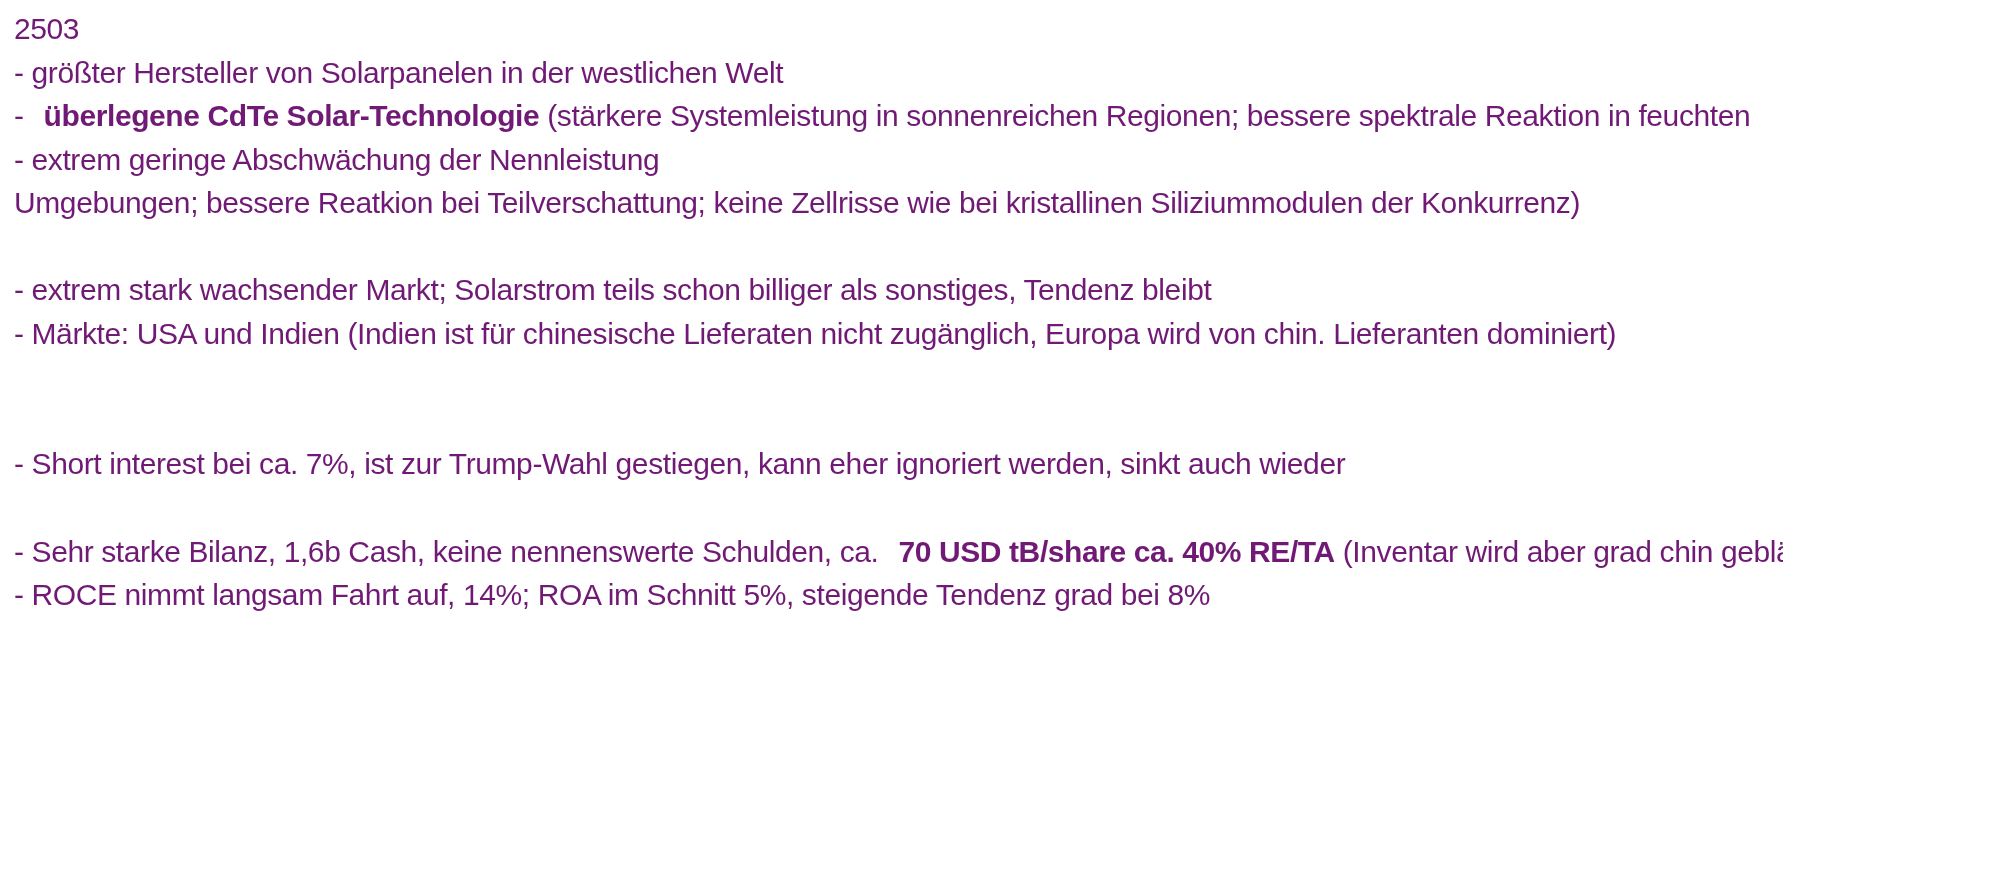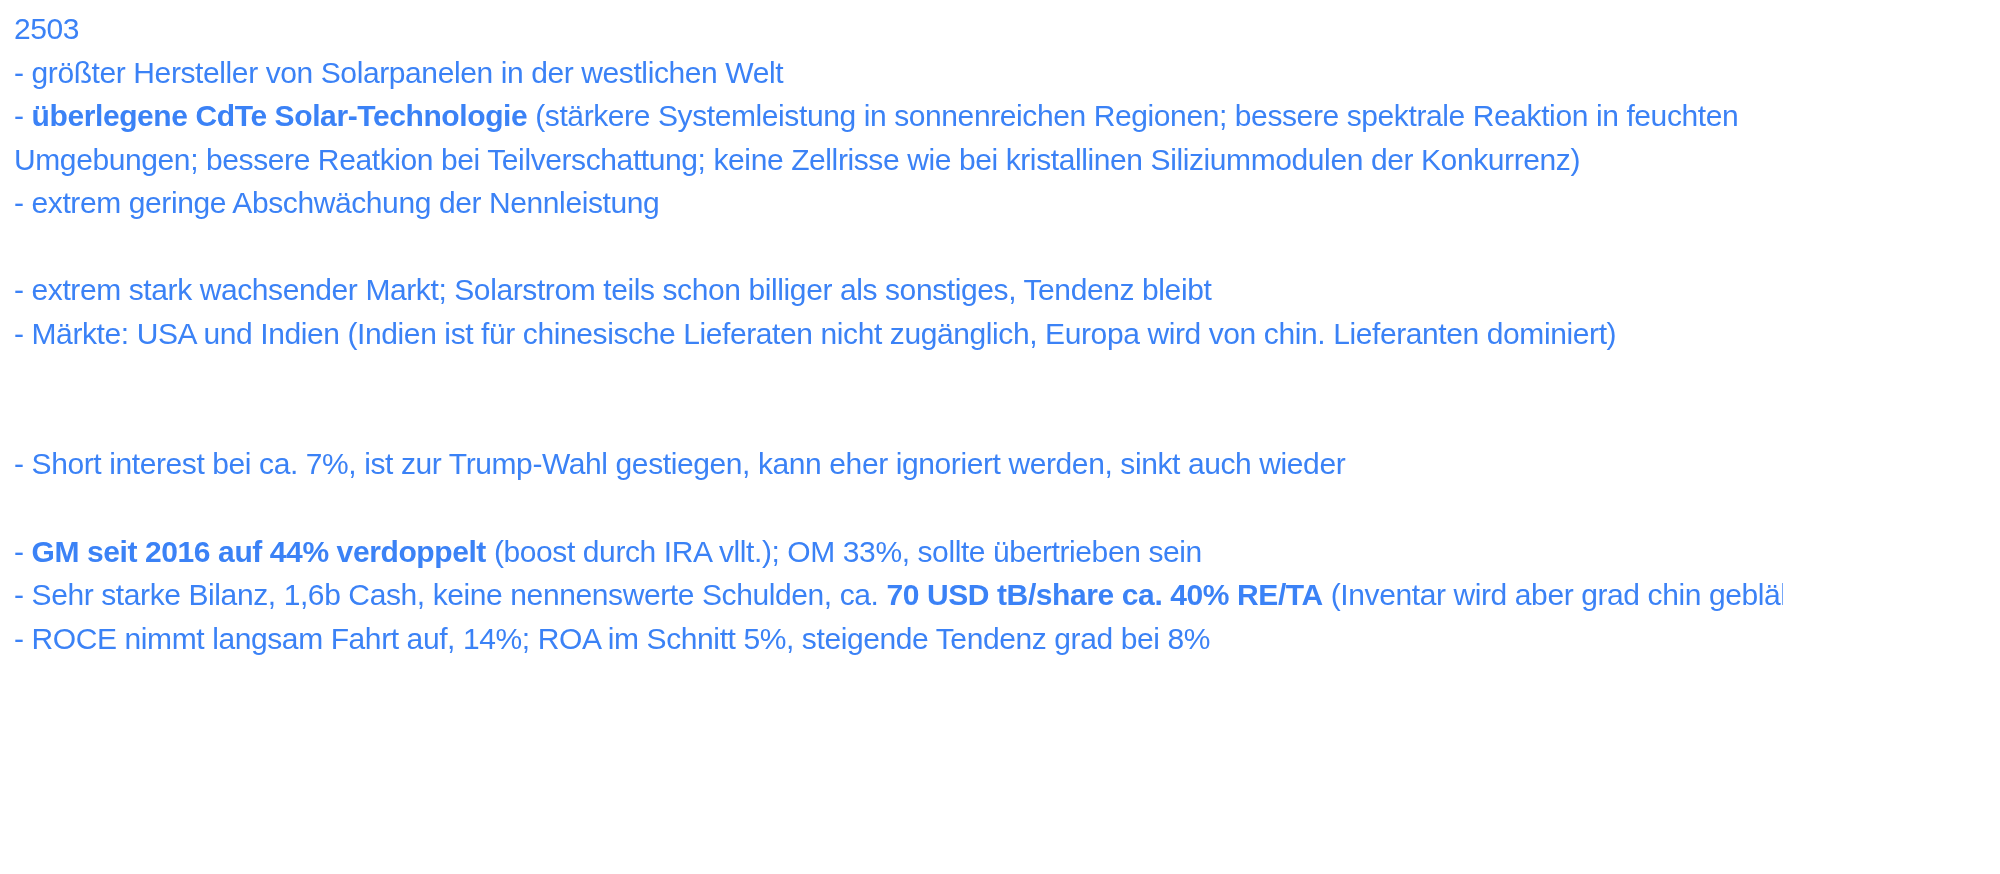--- a/index.html
+++ b/index.html
@@ -12,42 +12,42 @@
     width: 1783px;
     height: 874px;
     background: #ffffff;
     overflow: hidden;
     box-sizing: border-box;
     padding: 7px 10px 0 14px;
     font-family: "Liberation Sans", "DejaVu Sans", sans-serif;
     font-size: 30px;
     letter-spacing: -0.4px;
     line-height: 43.55px;
-    color: #3b82f6;
+    color: #701a75;
   }
   .line {
     white-space: pre;
     min-height: 43.55px;
   }
   .b {
     font-weight: bold;
+    margin-left: 12px;
   }
 </style>
 </head>
 <body>
 
 <div class="page">
   <div class="line"><span>2503</span></div>
   <div class="line"><span>- größter Hersteller von Solarpanelen in der westlichen Welt</span></div>
   <div class="line"><span>- </span><span class="b">überlegene CdTe Solar-Technologie</span><span> (stärkere Systemleistung in sonnenreichen Regionen; bessere spektrale Reaktion in feuchten</span></div>
+  <div class="line"><span>- extrem geringe Abschwächung der Nennleistung</span></div>
   <div class="line"><span>Umgebungen; bessere Reatkion bei Teilverschattung; keine Zellrisse wie bei kristallinen Siliziummodulen der Konkurrenz)</span></div>
-  <div class="line"><span>- extrem geringe Abschwächung der Nennleistung</span></div>
   <div class="line"></div>
   <div class="line"><span>- extrem stark wachsender Markt; Solarstrom teils schon billiger als sonstiges, Tendenz bleibt</span></div>
   <div class="line"><span>- Märkte: USA und Indien (Indien ist für chinesische Lieferaten nicht zugänglich, Europa wird von chin. Lieferanten dominiert)</span></div>
   <div class="line"></div>
   <div class="line"></div>
   <div class="line"><span>- Short interest bei ca. 7%, ist zur Trump-Wahl gestiegen, kann eher ignoriert werden, sinkt auch wieder</span></div>
   <div class="line"></div>
-  <div class="line"><span>- </span><span class="b">GM seit 2016 auf 44% verdoppelt</span><span> (boost durch IRA vllt.); OM 33%, sollte übertrieben sein</span></div>
   <div class="line"><span>- Sehr starke Bilanz, 1,6b Cash, keine nennenswerte Schulden, ca. </span><span class="b">70 USD tB/share ca. 40% RE/TA</span><span> (Inventar wird aber grad chin gebläht)</span></div>
   <div class="line"><span>- ROCE nimmt langsam Fahrt auf, 14%; ROA im Schnitt 5%, steigende Tendenz grad bei 8%</span></div>
 </div>
 
 </body></html>

